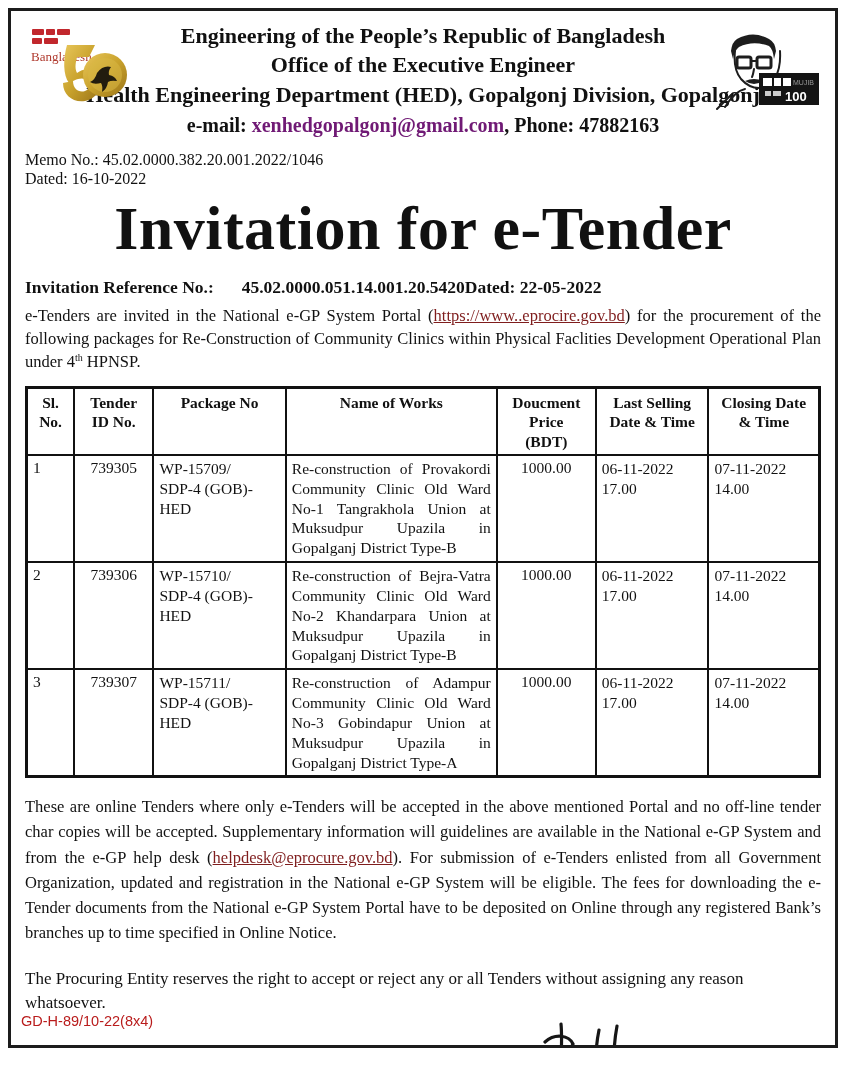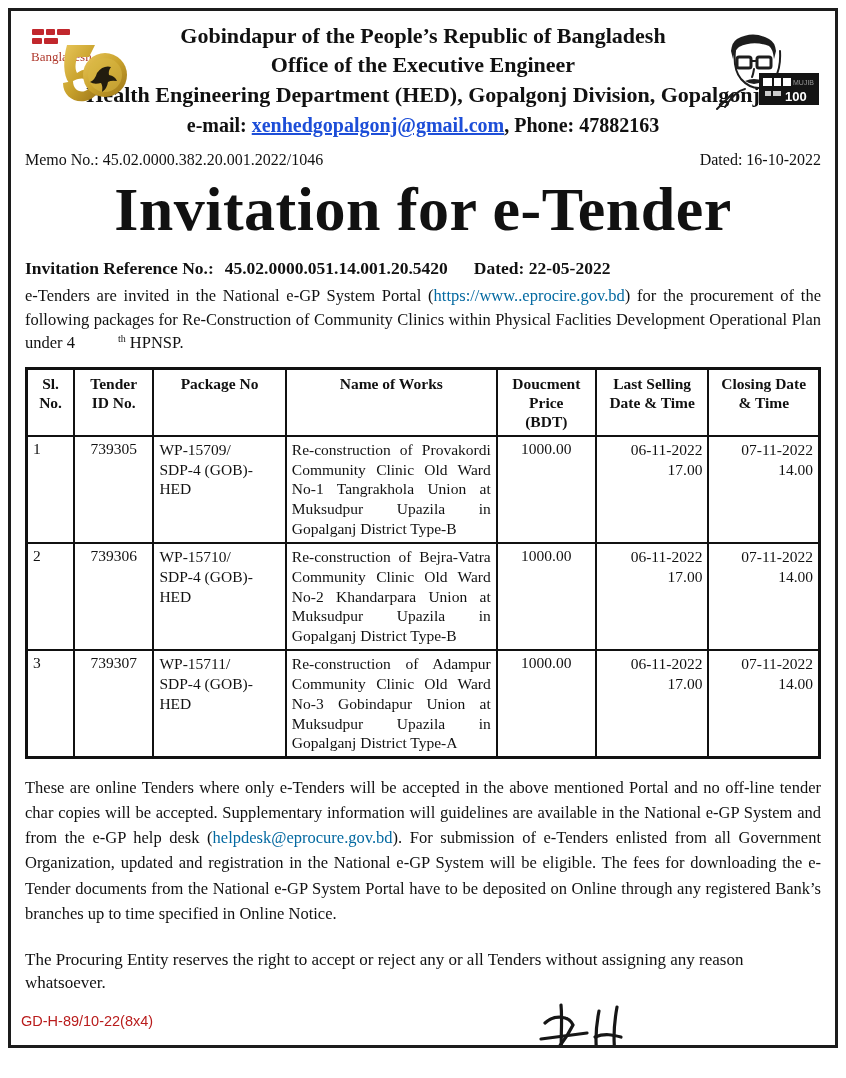--- a/index.html
+++ b/index.html
@@ -18,56 +18,56 @@
     box-sizing:border-box;
     padding:10px 14px 6px 14px;
     overflow:hidden;
   }
   
   .header{position:relative;text-align:center;min-height:122px;}
   .logo-left{position:absolute;left:4px;top:2px;width:100px;height:100px;}
   .logo-right{position:absolute;right:0px;top:8px;width:118px;height:82px;}
   .h-line1,.h-line2,.h-line3{font-size:22px;font-weight:bold;line-height:1.34;}
   .h-line4{font-size:20px;font-weight:bold;line-height:1.3;margin-top:3px;}
-  .h-link{text-decoration:underline;color:#1d4ed8;margin-top:24px;}
+  .h-link{color:#701a75;margin-top:24px;}
   .memo-row{
     display:flex;justify-content:space-between;
-    font-size:16px;margin-top:7px;line-height:1.2;
+    font-size:16px;margin-top:7px;line-height:1.2;flex-direction:column;
   }
   
   .doc-title{
     text-align:center;font-size:62px;font-weight:bold;
     line-height:1.12;margin:6px 0 12px 0;letter-spacing:0.5px;
   }
   .ref-line{font-size:17.5px;font-weight:bold;line-height:1.3;}
-  .ref-num{margin-left:11px;}
-  .ref-dated{margin-left:26px;}
+  .ref-num{margin-left:28px;}
+  .ref-dated{}
   .intro{
     font-size:16.5px;text-align:justify;line-height:1.42;margin-top:5px;
   }
-  .intro sup{font-size:10px;line-height:0;margin-left:43px;}
-  .doc-link{color:#0369a1;}
+  .intro sup{font-size:10px;line-height:0;}
+  .doc-link{text-decoration:underline;color:#7f1d1d;}
   
   table.tender{
     width:100%;border-collapse:collapse;margin-top:12px;
     font-size:15.5px;border:3px solid #111;
   }
   table.tender th, table.tender td{
     border:2px solid #111;vertical-align:top;padding:3px 5px;
   }
   table.tender th{
     font-weight:bold;text-align:center;white-space:pre-line;line-height:1.25;
     padding-top:4px;
   }
   td.c-sl{text-align:left;padding-left:9px;}
   td.c-id{text-align:center;}
   td.c-pkg{white-space:pre-line;line-height:1.28;}
   td.c-works{text-align:justify;line-height:1.28;}
   td.c-price{text-align:center;margin-left:12px;}
-  td.c-date{text-align:right;white-space:pre-line;line-height:1.3;}
+  td.c-date{text-align:left;white-space:pre-line;line-height:1.3;}
   
   .terms{
     font-size:16.5px;text-align:justify;line-height:1.52;margin-top:16px;
   }
   .disclaimer{font-size:17px;margin-top:22px;line-height:1.4;}
   
   .sig-block{
     margin:4px 26px 0 auto;width:360px;text-align:center;
   }
   .sig-draw{display:block;margin:0 auto -4px auto;}
@@ -132,21 +132,21 @@
           <rect x="60" y="49" width="9" height="8" fill="#ffffff"></rect>
             <rect x="71" y="49" width="7" height="8" fill="#ffffff"></rect>
             <rect x="80" y="49" width="8" height="8" fill="#ffffff"></rect>
           <text x="90" y="56" font-size="7" fill="#9a9a9a" font-family="Liberation Sans, sans-serif">MUJIB</text>
           <rect x="62" y="62" width="6" height="5" fill="#cccccc"></rect>
             <rect x="70" y="62" width="8" height="5" fill="#cccccc"></rect>
           <text x="82" y="72" font-size="13" font-weight="bold" fill="#ffffff" font-family="Liberation Sans, sans-serif">100</text>
         </g>
       </svg>
 
-      <div class="h-line1">Gobindapur of the People’s Republic of Bangladesh</div>
+      <div class="h-line1">Engineering of the People’s Republic of Bangladesh</div>
       <div class="h-line2">Office of the Executive Engineer</div>
       <div class="h-line3">Health Engineering Department (HED), Gopalgonj Division, Gopalgonj</div>
       <div class="h-line4"><span>e-mail: </span><a class="h-link">xenhedgopalgonj@gmail.com</a><span>, Phone: 47882163</span></div>
     </div>
 
     <div class="memo-row">
       <span>Memo No.: 45.02.0000.382.20.001.2022/1046</span>
       <span>Dated: 16-10-2022</span>
     </div>
 

